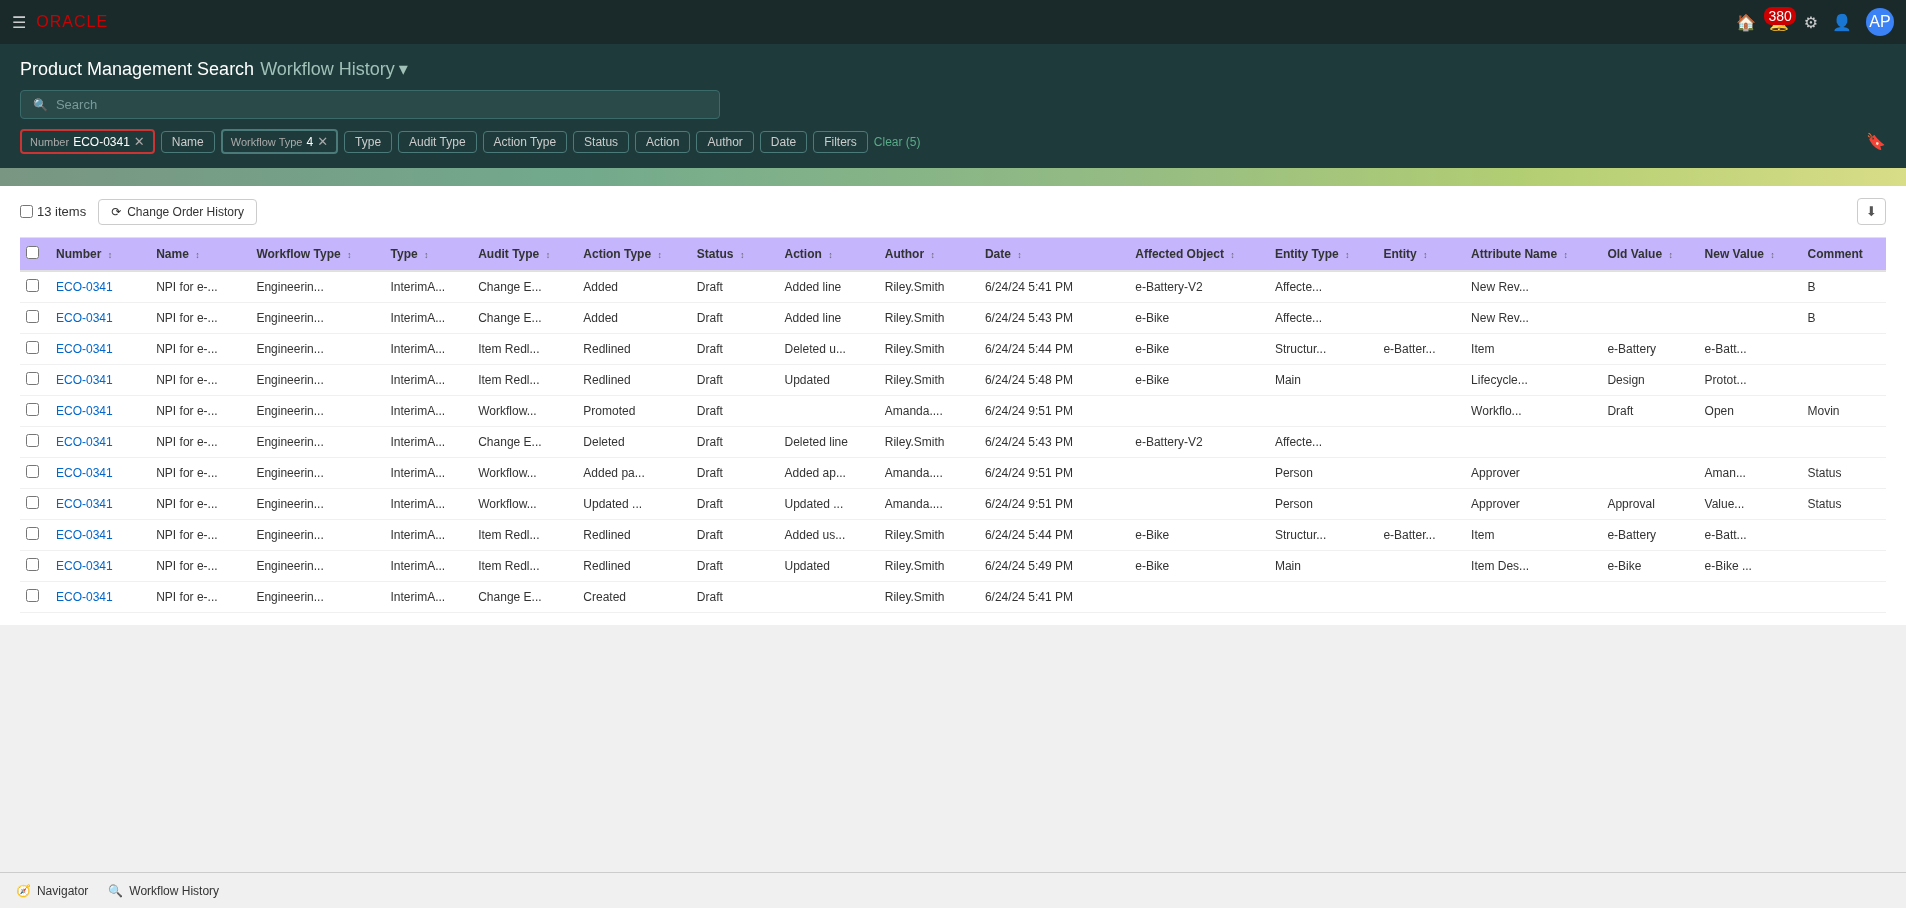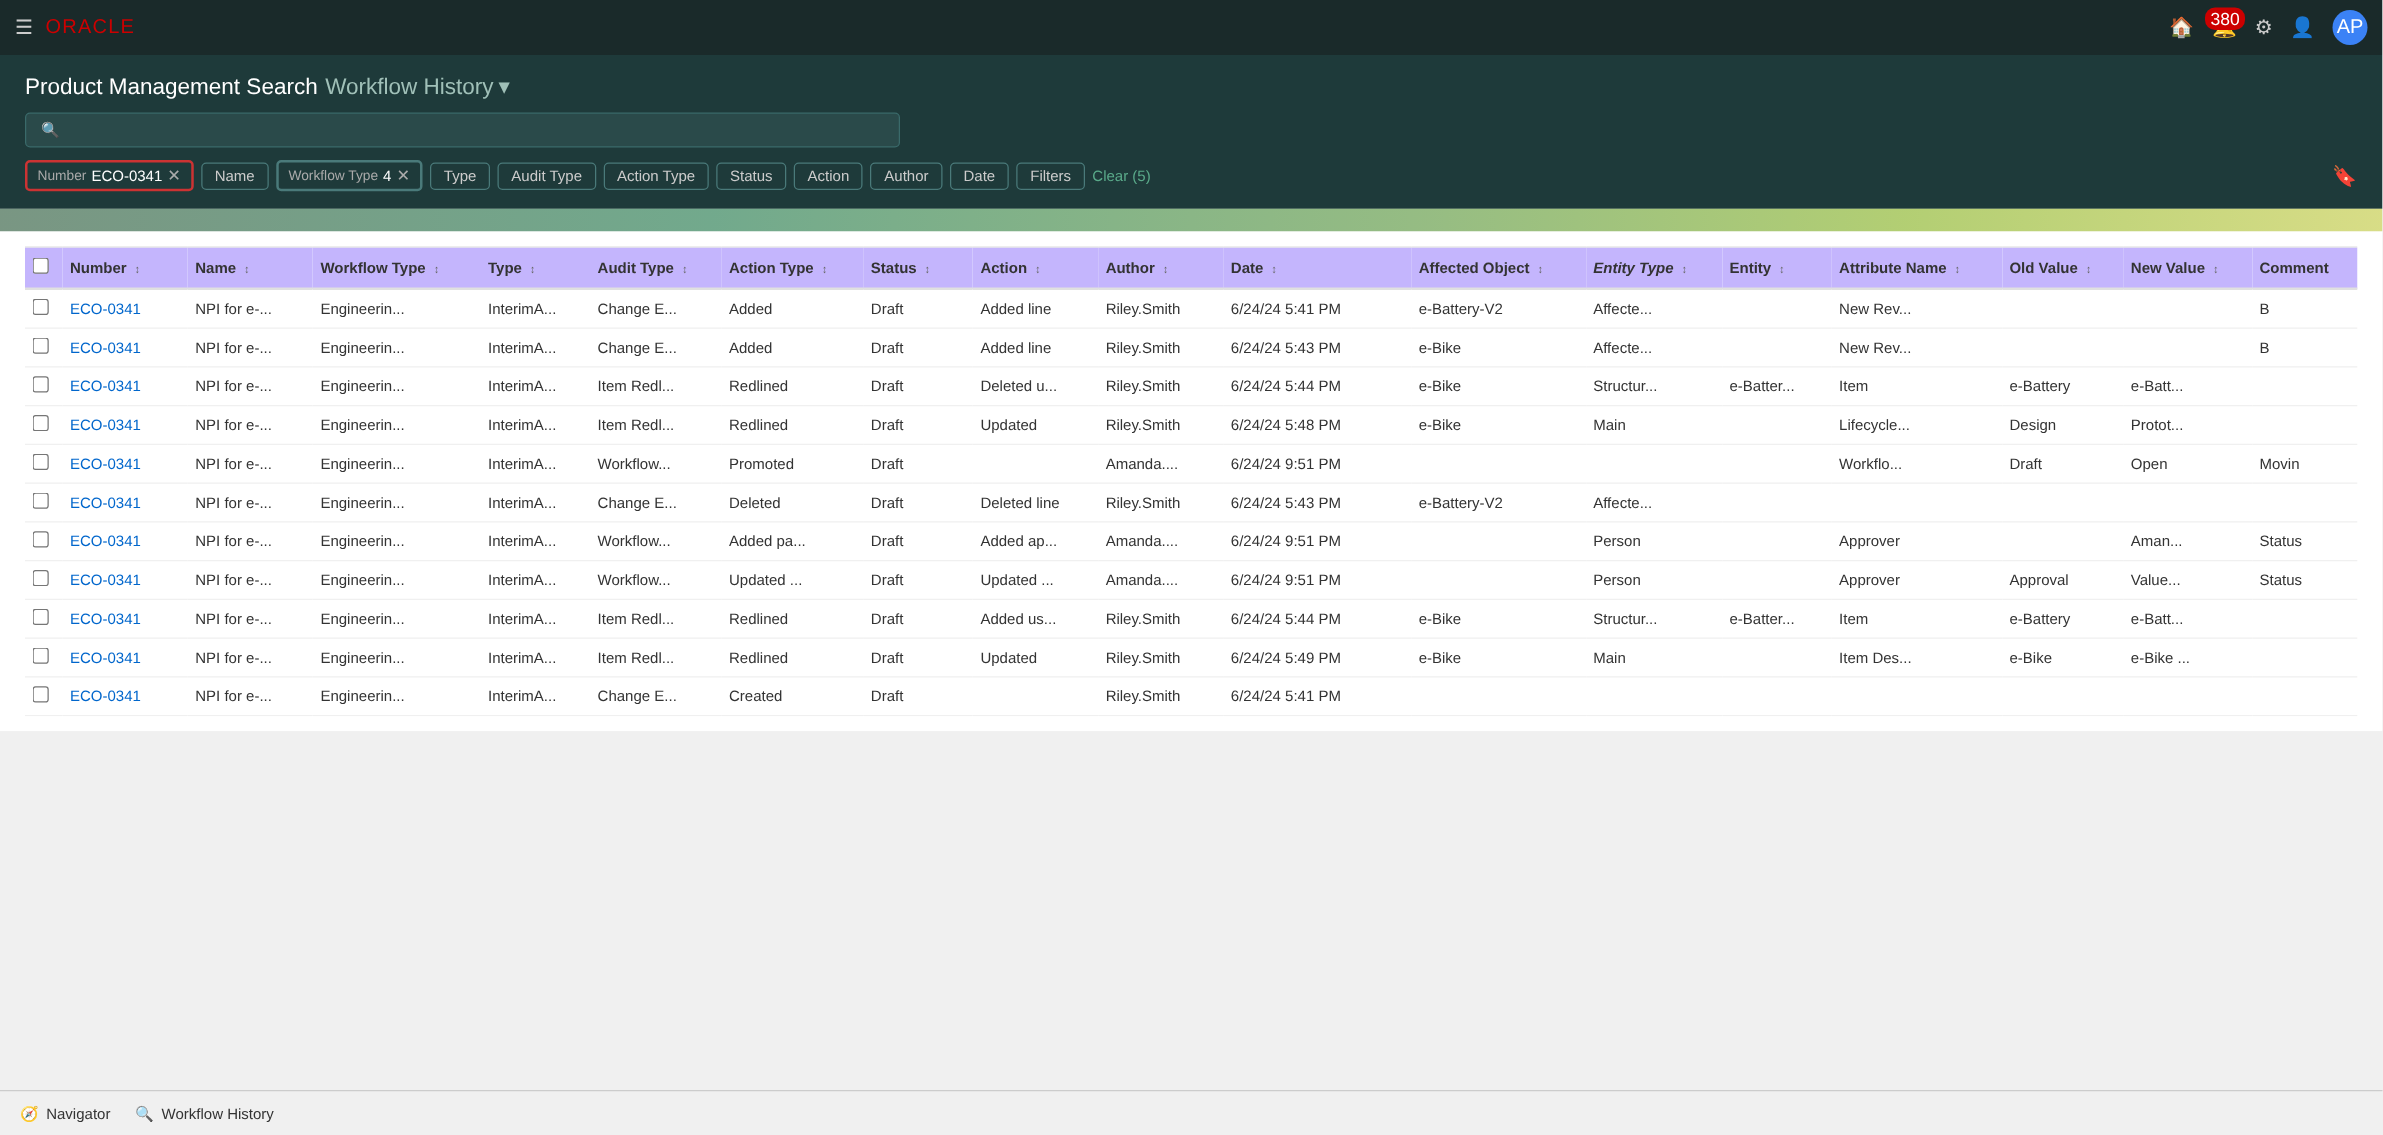--- a/index.html
+++ b/index.html
@@ -201,21 +201,21 @@
     .col-name { min-width: 80px; }
     .col-wftype { min-width: 90px; }
     .col-type { min-width: 70px; }
     .col-audittype { min-width: 80px; }
     .col-actiontype { min-width: 80px; }
     .col-status { min-width: 70px; }
     .col-action { min-width: 80px; }
     .col-author { min-width: 80px; }
     .col-date { min-width: 120px; }
     .col-affobj { min-width: 90px; }
-    .col-enttype { min-width: 70px; font-style: italic; }
+    .col-enttype { min-width: 70px; }
     .col-entity { min-width: 70px; }
     .col-attrname { min-width: 70px; }
     .col-oldval { min-width: 60px; }
     .col-newval { min-width: 60px; }
     .col-comment { min-width: 50px; }
 
     
     .bottombar {
       background: #f0f0f0;
       border-top: 1px solid #ccc;
@@ -278,20 +278,21 @@
   <div class="page-title">
     <span class="page-title-main">Product Management Search</span>
     <span class="page-title-sub">
       <span>Workflow History</span>
       <span>▾</span>
     </span>
   </div>
 
   <div class="search-bar">
     <span style="color:#7a9a9a;">🔍</span>
+    <input type="text" placeholder="Search" style="">
   </div>
 
   <div class="filter-bar">
     <div class="filter-chip">
       <span class="filter-chip-label">Number</span>
       <span class="filter-chip-value">ECO-0341</span>
       <span class="filter-chip-close">✕</span>
     </div>
 
     <button class="filter-btn">Name</button>
@@ -312,20 +313,31 @@
     <button class="filter-btn">Filters</button>
     <button class="clear-btn">Clear (5)</button>
 
     <span class="bookmark-icon">🔖</span>
   </div>
 </div>
 
 <div class="header-deco"></div>
 
 <div class="main-content">
+  <div class="toolbar">
+    <div class="items-count">
+      <input type="checkbox" style="">
+      <span>13 items</span>
+    </div>
+    <button class="history-btn">
+      <span>⟳</span>
+      <span>Change Order History</span>
+    </button>
+    <button class="download-btn">⬇</button>
+  </div>
 
   <div class="scroll-area">
     <table class="data-table">
       <thead>
         <tr>
           <th><input type="checkbox" style=""></th>
           <th class="col-number">Number <span class="sort-arrow">↕</span></th>
           <th class="col-name">Name <span class="sort-arrow">↕</span></th>
           <th class="col-wftype">Workflow Type <span class="sort-arrow">↕</span></th>
           <th class="col-type">Type <span class="sort-arrow">↕</span></th>

